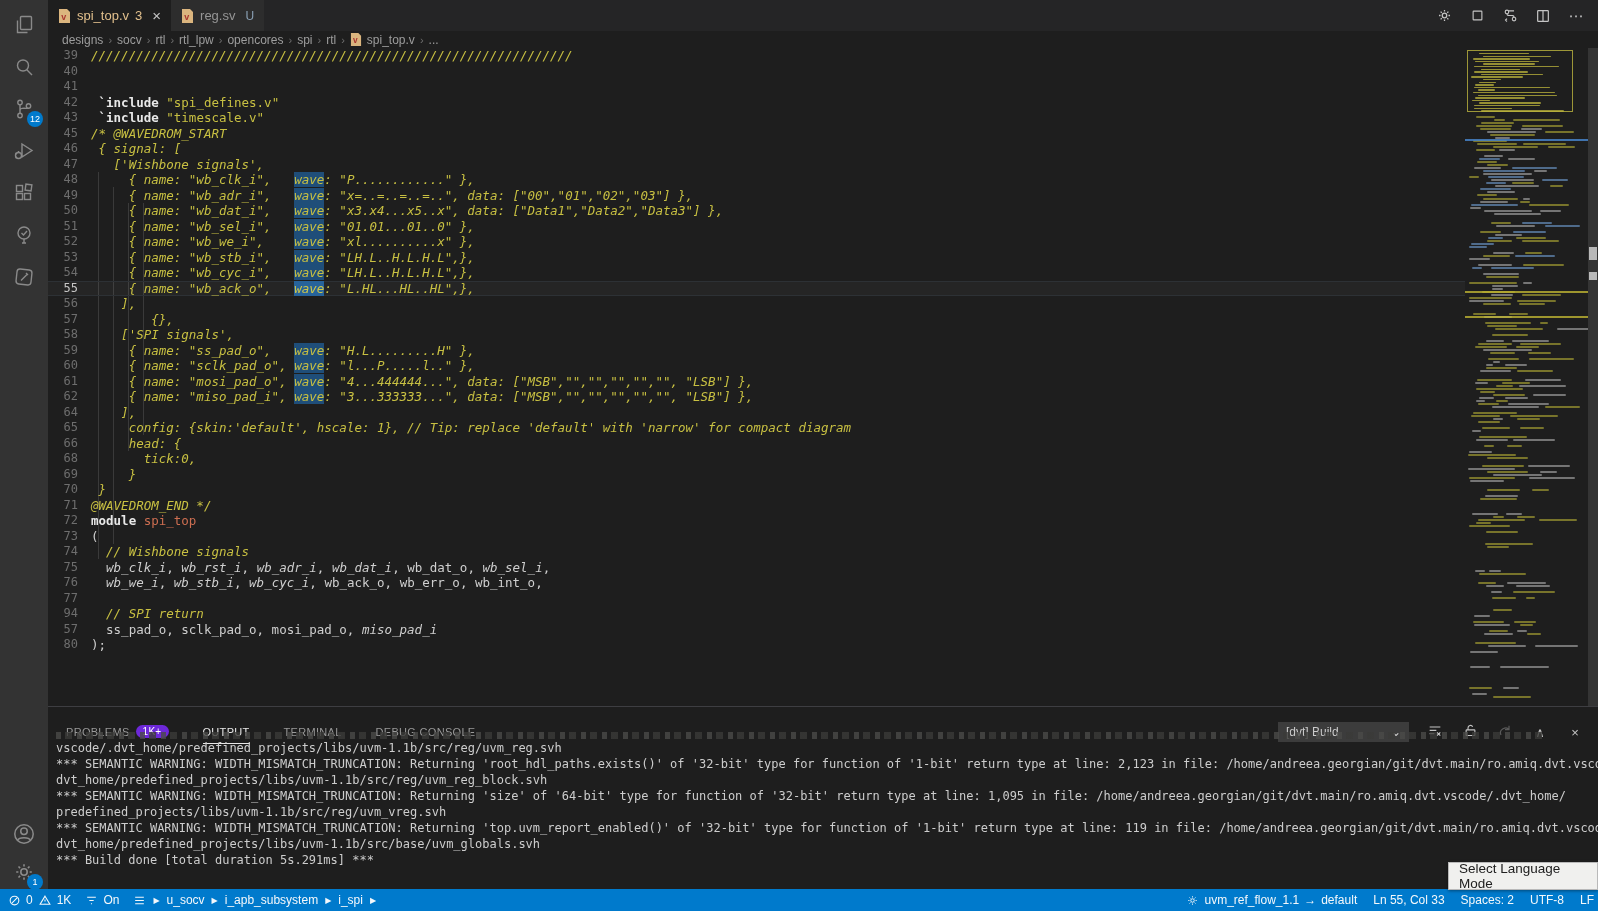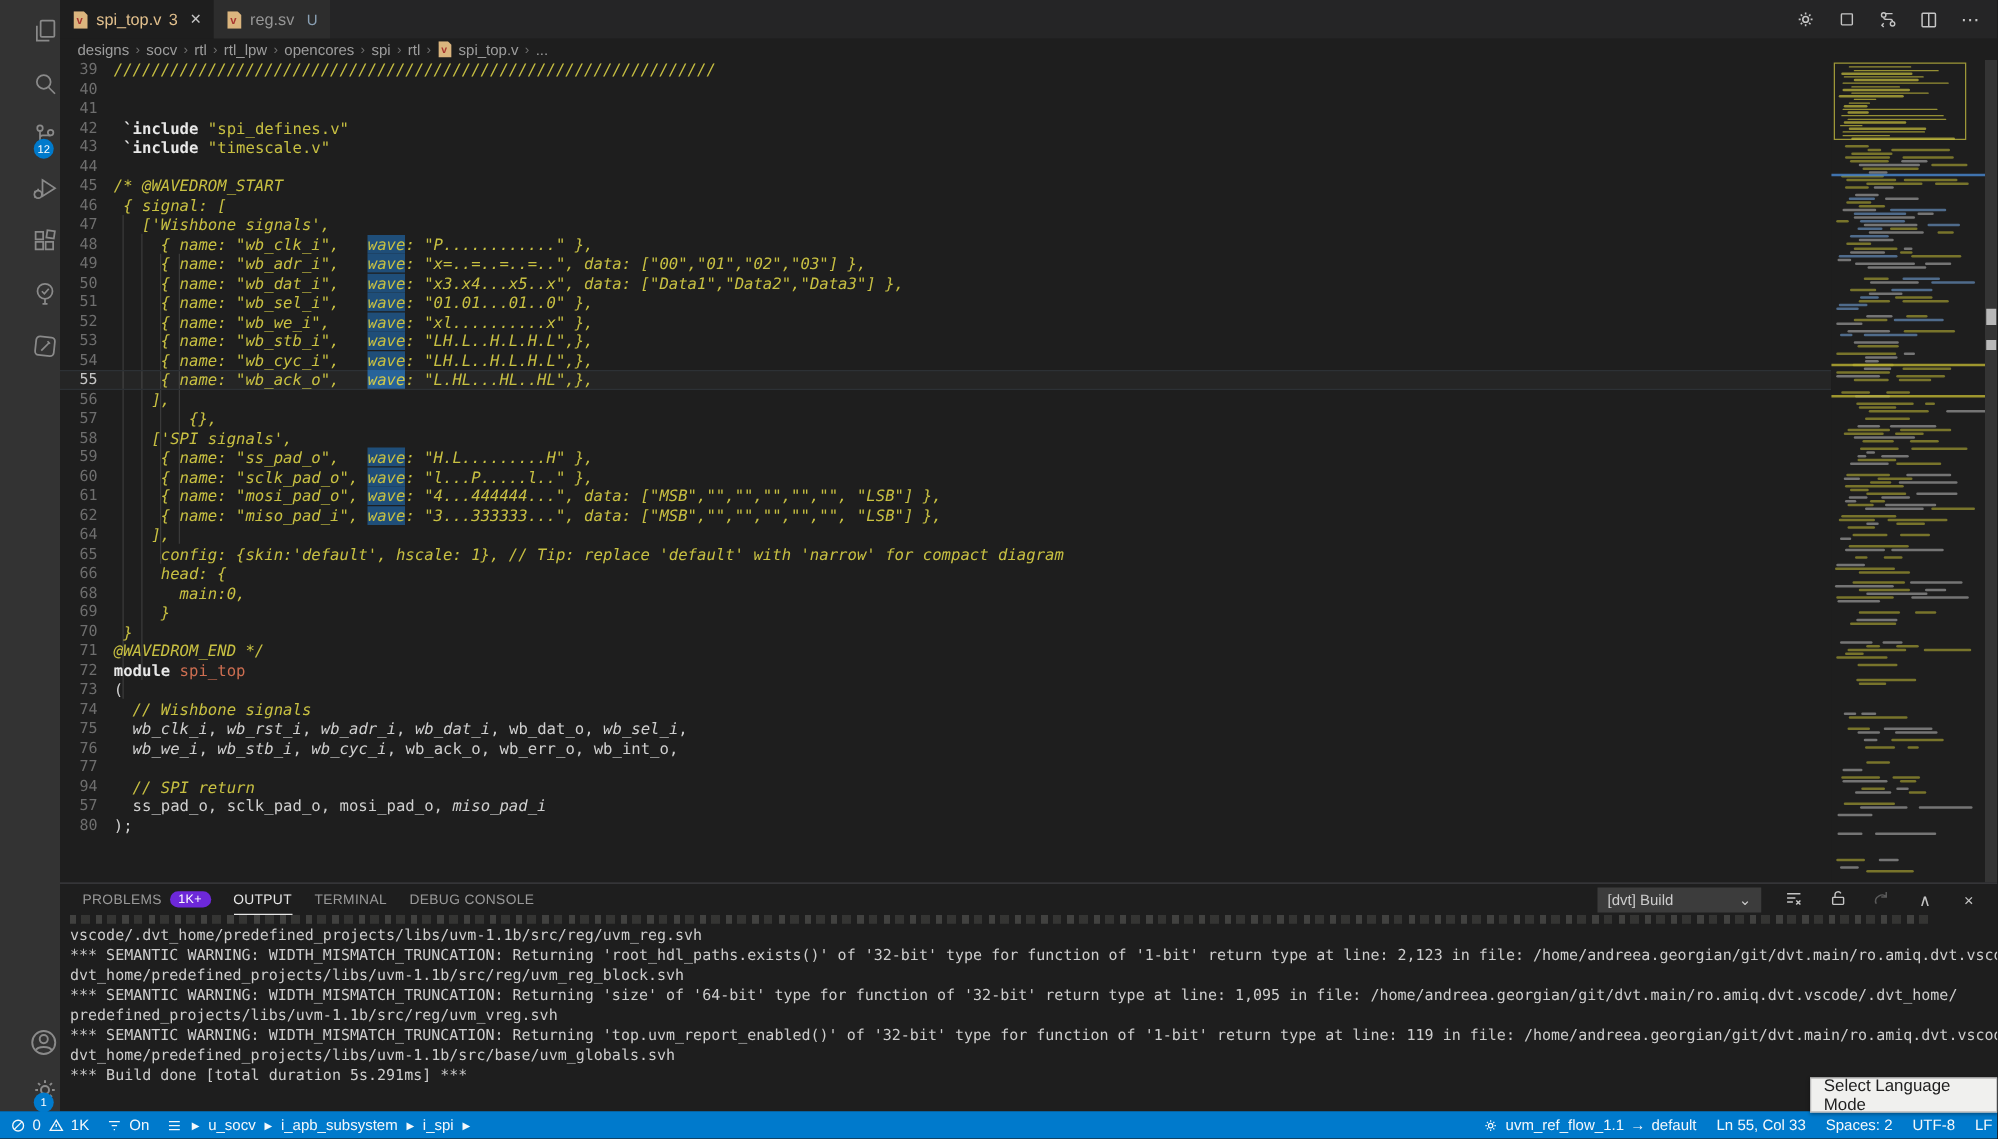--- a/index.html
+++ b/index.html
@@ -2,21 +2,21 @@
 <html><head>
 <meta charset="utf-8">
 <style>
   * { margin:0; padding:0; box-sizing:border-box; }
   html,body { width:1598px; height:911px; overflow:hidden; background:#1e1e1e;
     font-family:"Liberation Sans", sans-serif; }
   .app { position:relative; width:1598px; height:911px; background:#1e1e1e; overflow:hidden; }
 
   
   .activitybar { position:absolute; left:0; top:0; width:48px; height:889px; background:#333333; z-index:5; }
-  .ab-icon { position:absolute; left:0; width:48px; height:42px; display:flex; align-items:center; justify-content:flex-end; color:#8a8a8a; cursor:pointer; }
+  .ab-icon { position:absolute; left:0; width:48px; height:42px; display:flex; align-items:center; justify-content:center; color:#8a8a8a; cursor:pointer; }
   .ab-icon svg { stroke:#8a8a8a; }
   .badge { position:absolute; right:5px; bottom:3px; min-width:16px; height:16px; border-radius:9px;
     background:#007acc; color:#fff; font-size:9px; line-height:16px; text-align:center; padding:0 3px; }
 
   
   .tabbar { position:absolute; left:48px; top:0; width:1550px; height:31px; background:#252526; display:flex; }
   .tab { height:31px; display:flex; align-items:center; padding:0 10px; gap:6px; font-size:13px; cursor:pointer; }
   .tab.active { background:#1e1e1e; }
   .tab.inactive { background:#2d2d2d; }
   .tab .lbl-mod { color:#e2c08d; }
@@ -55,21 +55,21 @@
   
   .minimap { position:absolute; left:1417px; top:0; width:123px; height:658px; background:#1e1e1e; overflow:hidden; }
   .mm-box { position:absolute; left:2px; width:106px; border:1px solid rgba(200,192,66,0.75); }
   .mm-row { position:absolute; height:2px; border-radius:1px; }
   .mm-hline { position:absolute; left:0; width:123px; height:2px; }
   .ruler { position:absolute; left:1540px; top:0; width:10px; height:658px; background:rgba(121,121,121,0.25); }
   .ruler-mark { position:absolute; left:1px; width:8px; background:rgba(230,230,230,0.75); }
 
   
   .panel { position:absolute; left:48px; top:706px; width:1550px; height:183px; background:#1e1e1e; border-top:1px solid #3e3e42; }
-  .panel-header { position:absolute; left:0; top:0; width:100%; height:25px; display:flex; align-items:center; padding-left:18px; gap:18px; }
+  .panel-header { position:absolute; left:0; top:12px; width:100%; height:25px; display:flex; align-items:center; padding-left:18px; gap:34px; }
   .ptab { font-size:11px; color:#9a9a9a; letter-spacing:0.3px; display:flex; align-items:center; gap:6px; height:25px; cursor:pointer; }
   .ptab.active { color:#e7e7e7; box-shadow: inset 0 -1px 0 #e7e7e7; }
   .pbadge { background:#6d28d9; color:#fff; border-radius:9px; padding:1px 7px; font-size:10px; }
   .panel-right { position:absolute; right:14px; top:2px; height:22px; display:flex; align-items:center; gap:17px; }
   .channel-select { width:131px; height:20px; background:#3c3c3c; color:#cccccc; font-size:12px;
     display:flex; align-items:center; justify-content:space-between; padding:0 8px; cursor:pointer; }
   .pr-icon { color:#c5c5c5; font-size:13px; width:18px; text-align:center; cursor:pointer; }
   .pr-icon svg { stroke:#c5c5c5; }
   .pr-icon.faded svg { stroke:#5a5a5a; }
   .output { position:absolute; left:0; top:25px; width:100%; height:158px; overflow:hidden;
@@ -235,21 +235,20 @@
         <div class="guide" style="left: 65px; top: 139px; height: 357px;"></div>
         <div class="guide" style="left: 80px; top: 155px; height: 248px;"></div>
         <div class="guide" style="left: 95px; top: 155px; height: 232px;"></div>
       </div>
     <div class="lines-wrap" id="codelines">
         <div class="line"><span class="num">39</span><span class="code"><span class="seg cm">////////////////////////////////////////////////////////////////</span></span></div>
         <div class="line"><span class="num">40</span><span class="code"></span></div>
         <div class="line"><span class="num">41</span><span class="code"></span></div>
         <div class="line"><span class="num">42</span><span class="code"><span class="seg pl"> </span><span class="seg kw">`include</span><span class="seg pl"> </span><span class="seg str">"spi_defines.v"</span></span></div>
         <div class="line"><span class="num">43</span><span class="code"><span class="seg pl"> </span><span class="seg kw">`include</span><span class="seg pl"> </span><span class="seg str">"timescale.v"</span></span></div>
-        <div class="line"><span class="num">44</span><span class="code"></span></div>
         <div class="line"><span class="num">45</span><span class="code"><span class="seg cm">/* @WAVEDROM_START</span></span></div>
         <div class="line"><span class="num">46</span><span class="code"><span class="seg cm"> { signal: [</span></span></div>
         <div class="line"><span class="num">47</span><span class="code"><span class="seg cm">   ['Wishbone signals',</span></span></div>
         <div class="line"><span class="num">48</span><span class="code"><span class="seg cm">     { name: "wb_clk_i",   </span><span class="seg cmh">wave</span><span class="seg cm">: "P............" },</span></span></div>
         <div class="line"><span class="num">49</span><span class="code"><span class="seg cm">     { name: "wb_adr_i",   </span><span class="seg cmh">wave</span><span class="seg cm">: "x=..=..=..=..", data: ["00","01","02","03"] },</span></span></div>
         <div class="line"><span class="num">50</span><span class="code"><span class="seg cm">     { name: "wb_dat_i",   </span><span class="seg cmh">wave</span><span class="seg cm">: "x3.x4...x5..x", data: ["Data1","Data2","Data3"] },</span></span></div>
         <div class="line"><span class="num">51</span><span class="code"><span class="seg cm">     { name: "wb_sel_i",   </span><span class="seg cmh">wave</span><span class="seg cm">: "01.01...01..0" },</span></span></div>
         <div class="line"><span class="num">52</span><span class="code"><span class="seg cm">     { name: "wb_we_i",    </span><span class="seg cmh">wave</span><span class="seg cm">: "xl..........x" },</span></span></div>
         <div class="line"><span class="num">53</span><span class="code"><span class="seg cm">     { name: "wb_stb_i",   </span><span class="seg cmh">wave</span><span class="seg cm">: "LH.L..H.L.H.L",},</span></span></div>
         <div class="line"><span class="num">54</span><span class="code"><span class="seg cm">     { name: "wb_cyc_i",   </span><span class="seg cmh">wave</span><span class="seg cm">: "LH.L..H.L.H.L",},</span></span></div>
@@ -257,21 +256,21 @@
         <div class="line"><span class="num">56</span><span class="code"><span class="seg cm">    ],</span></span></div>
         <div class="line"><span class="num">57</span><span class="code"><span class="seg cm">        {},</span></span></div>
         <div class="line"><span class="num">58</span><span class="code"><span class="seg cm">    ['SPI signals',</span></span></div>
         <div class="line"><span class="num">59</span><span class="code"><span class="seg cm">     { name: "ss_pad_o",   </span><span class="seg cmh">wave</span><span class="seg cm">: "H.L.........H" },</span></span></div>
         <div class="line"><span class="num">60</span><span class="code"><span class="seg cm">     { name: "sclk_pad_o", </span><span class="seg cmh">wave</span><span class="seg cm">: "l...P.....l.." },</span></span></div>
         <div class="line"><span class="num">61</span><span class="code"><span class="seg cm">     { name: "mosi_pad_o", </span><span class="seg cmh">wave</span><span class="seg cm">: "4...444444...", data: ["MSB","","","","","", "LSB"] },</span></span></div>
         <div class="line"><span class="num">62</span><span class="code"><span class="seg cm">     { name: "miso_pad_i", </span><span class="seg cmh">wave</span><span class="seg cm">: "3...333333...", data: ["MSB","","","","","", "LSB"] },</span></span></div>
         <div class="line"><span class="num">64</span><span class="code"><span class="seg cm">    ],</span></span></div>
         <div class="line"><span class="num">65</span><span class="code"><span class="seg cm">     config: {skin:'default', hscale: 1}, // Tip: replace 'default' with 'narrow' for compact diagram</span></span></div>
         <div class="line"><span class="num">66</span><span class="code"><span class="seg cm">     head: {</span></span></div>
-        <div class="line"><span class="num">68</span><span class="code"><span class="seg cm">       main:0,</span></span></div>
+        <div class="line"><span class="num">68</span><span class="code"><span class="seg cm">       tick:0,</span></span></div>
         <div class="line"><span class="num">69</span><span class="code"><span class="seg cm">     }</span></span></div>
         <div class="line"><span class="num">70</span><span class="code"><span class="seg cm"> }</span></span></div>
         <div class="line"><span class="num">71</span><span class="code"><span class="seg cm">@WAVEDROM_END */</span></span></div>
         <div class="line"><span class="num">72</span><span class="code"><span class="seg kw">module</span><span class="seg pl"> </span><span class="seg mod">spi_top</span></span></div>
         <div class="line"><span class="num">73</span><span class="code"><span class="seg pl">(</span></span></div>
         <div class="line"><span class="num">74</span><span class="code"><span class="seg cm">  // Wishbone signals</span></span></div>
         <div class="line"><span class="num">75</span><span class="code"><span class="seg pl">  </span><span class="seg pi">wb_clk_i</span><span class="seg pl">, </span><span class="seg pi">wb_rst_i</span><span class="seg pl">, </span><span class="seg pi">wb_adr_i</span><span class="seg pl">, </span><span class="seg pi">wb_dat_i</span><span class="seg pl">, </span><span class="seg pl">wb_dat_o</span><span class="seg pl">, </span><span class="seg pi">wb_sel_i</span><span class="seg pl">,</span></span></div>
         <div class="line"><span class="num">76</span><span class="code"><span class="seg pl">  </span><span class="seg pi">wb_we_i</span><span class="seg pl">, </span><span class="seg pi">wb_stb_i</span><span class="seg pl">, </span><span class="seg pi">wb_cyc_i</span><span class="seg pl">, </span><span class="seg pl">wb_ack_o</span><span class="seg pl">, </span><span class="seg pl">wb_err_o</span><span class="seg pl">, </span><span class="seg pl">wb_int_o</span><span class="seg pl">,</span></span></div>
         <div class="line"><span class="num">77</span><span class="code"></span></div>
         <div class="line"><span class="num">94</span><span class="code"><span class="seg cm">  // SPI return</span></span></div>

